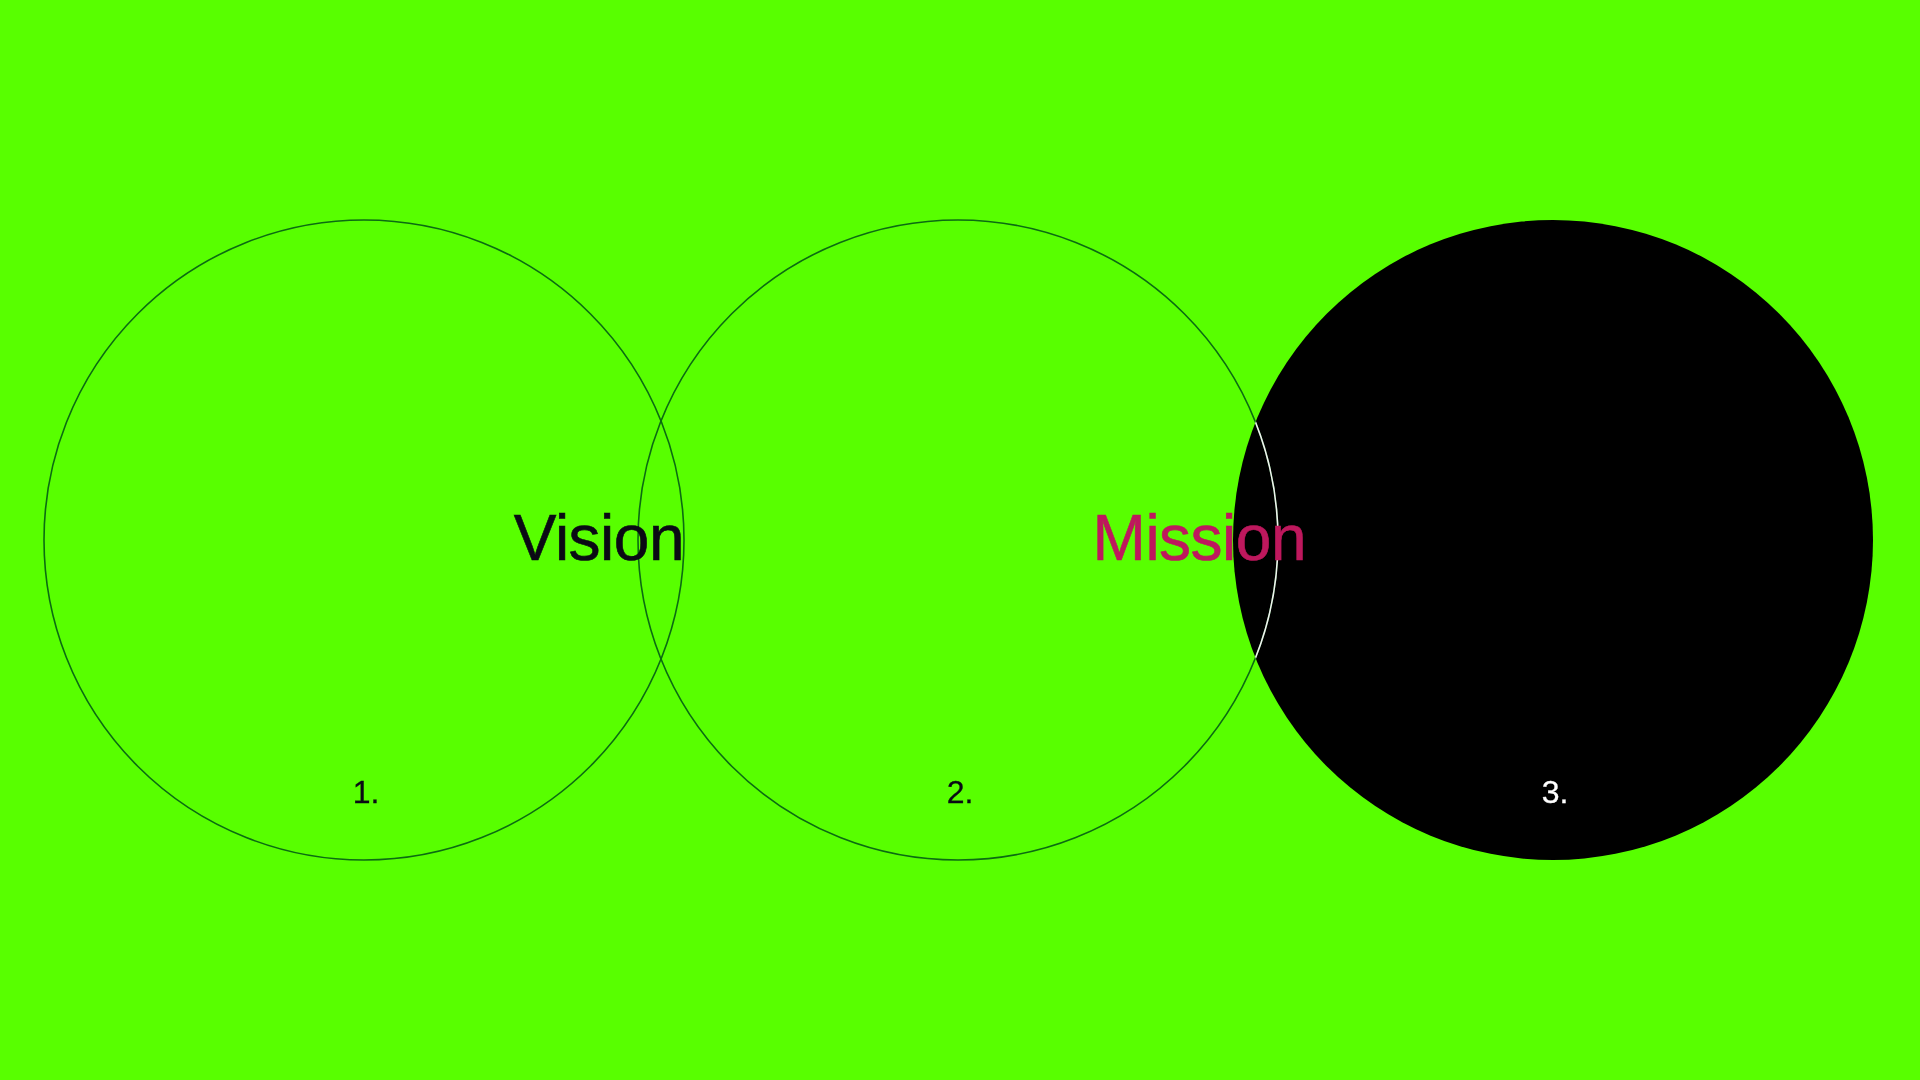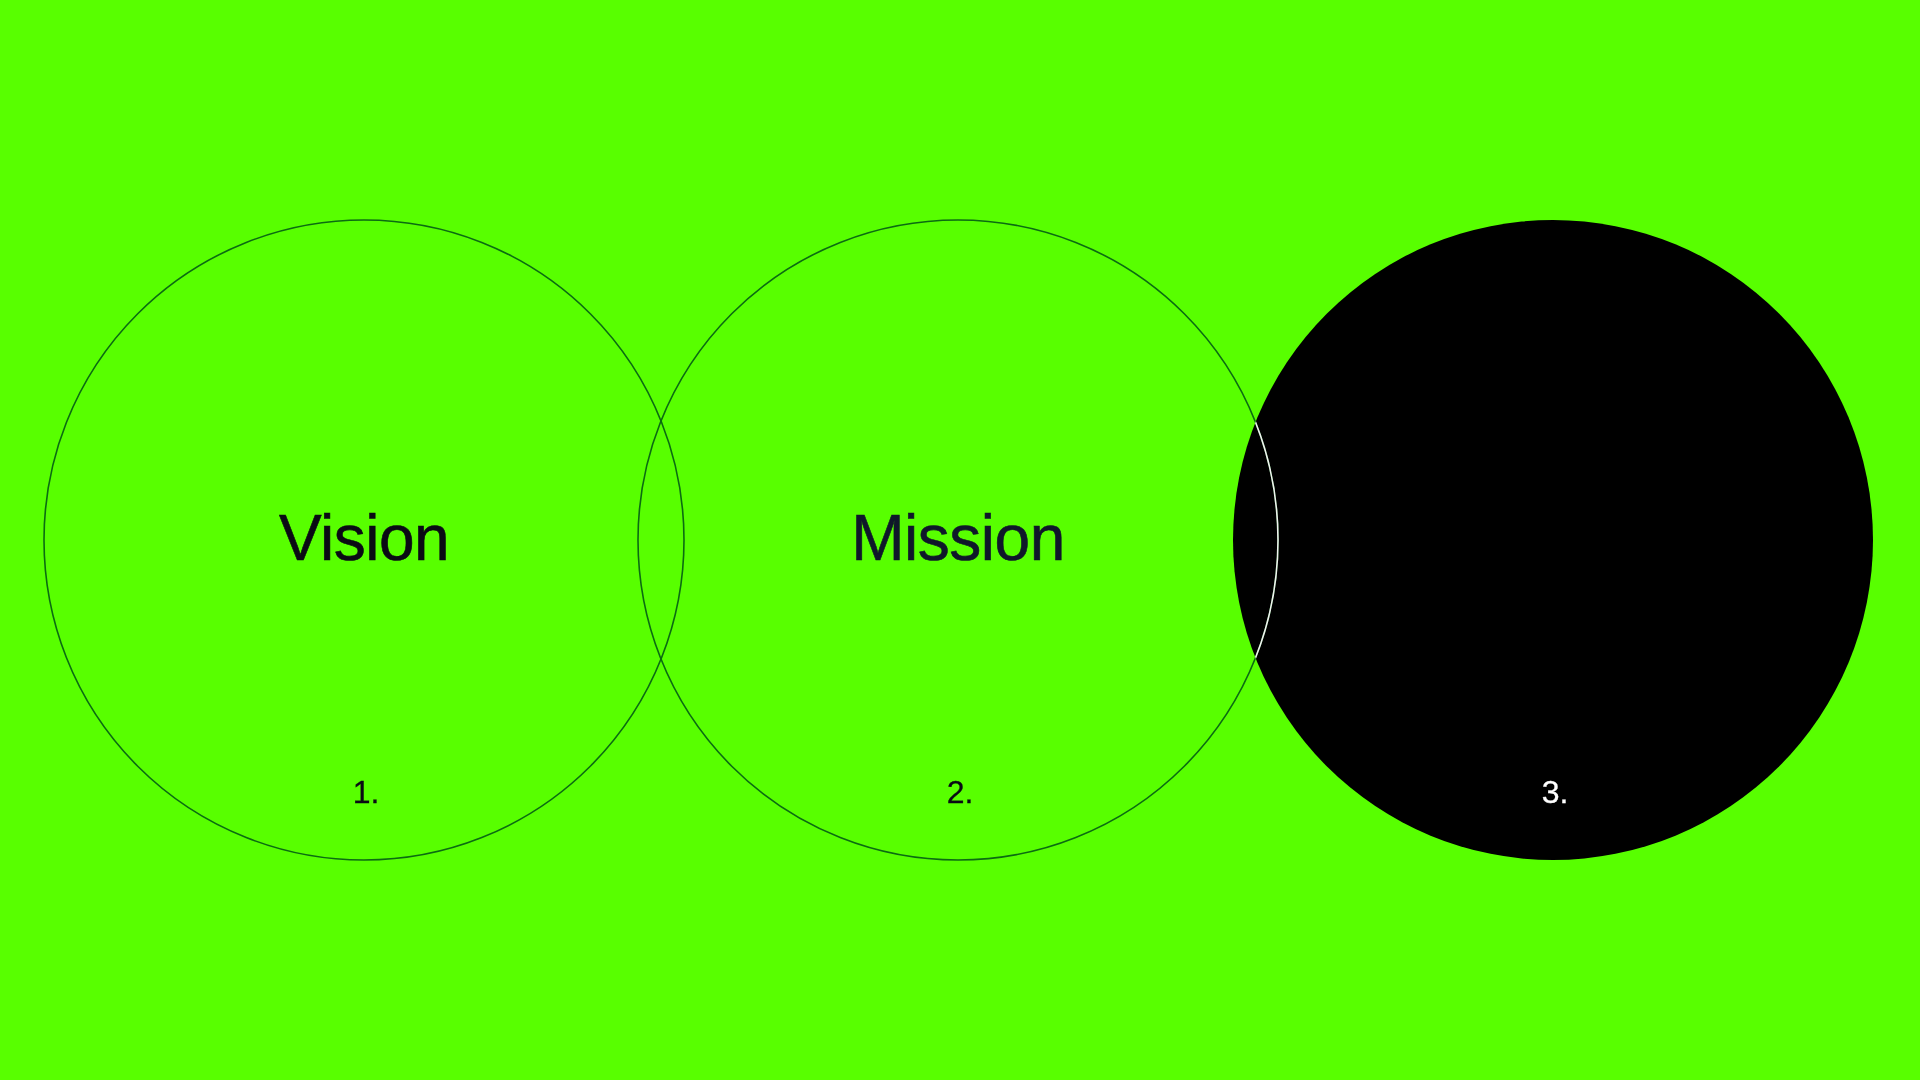--- a/index.html
+++ b/index.html
@@ -21,21 +21,21 @@
     }
     .diagram-svg {
       position: absolute;
       left: 0; top: 0;
       width: 1920px;
       height: 1080px;
     }
     .label {
       position: absolute;
       width: 640px;
-      text-align: center;
+      text-align: right;
       font-size: 64px;
       line-height: 64px;
       letter-spacing: -0.5px;
       font-weight: 400;
       -webkit-text-stroke: 0.6px currentColor;
     }
     .num {
       position: absolute;
       width: 640px;
       text-align: center;
@@ -56,18 +56,18 @@
       </clipPath>
     </defs>
     <rect id="bg-rect" x="0" y="0" width="1920" height="1080" fill="#58ff00"></rect>
     <circle id="c3-fill" cx="1553" cy="540" r="320" fill="#000000"></circle>
     <circle id="c1-stroke" fill="none" stroke-width="1.6" cx="364" cy="540" r="320" stroke="#0b6b12"></circle>
     <circle id="c2-stroke" fill="none" stroke-width="1.6" cx="958" cy="540" r="320" stroke="#0b6b12"></circle>
     <circle id="c2-stroke-over" fill="none" stroke-width="1.6" clip-path="url(#clip-filled)" cx="958" cy="540" r="320" stroke="#f0f0f0"></circle>
   </svg>
 
   <div class="label" id="lbl-0" style="left: 44px; top: 506px; color: rgb(10, 10, 20);">Vision</div>
-  <div class="label" id="lbl-1" style="left: 638px; top: 506px; color: #0f172a;">Mission</div>
+  <div class="label" id="lbl-1" style="left: 638px; top: 506px; color: #be185d; padding-left: 28px;">Mission</div>
 
   <div class="num" id="num-0" style="left: 46px; top: 776px; color: rgb(10, 10, 20);">1.</div>
   <div class="num" id="num-1" style="left: 640px; top: 776px; color: rgb(10, 10, 20);">2.</div>
   <div class="num" id="num-2" style="left: 1235px; top: 776px; color: rgb(255, 255, 255);">3.</div>
 </div>
 
 </body></html>

